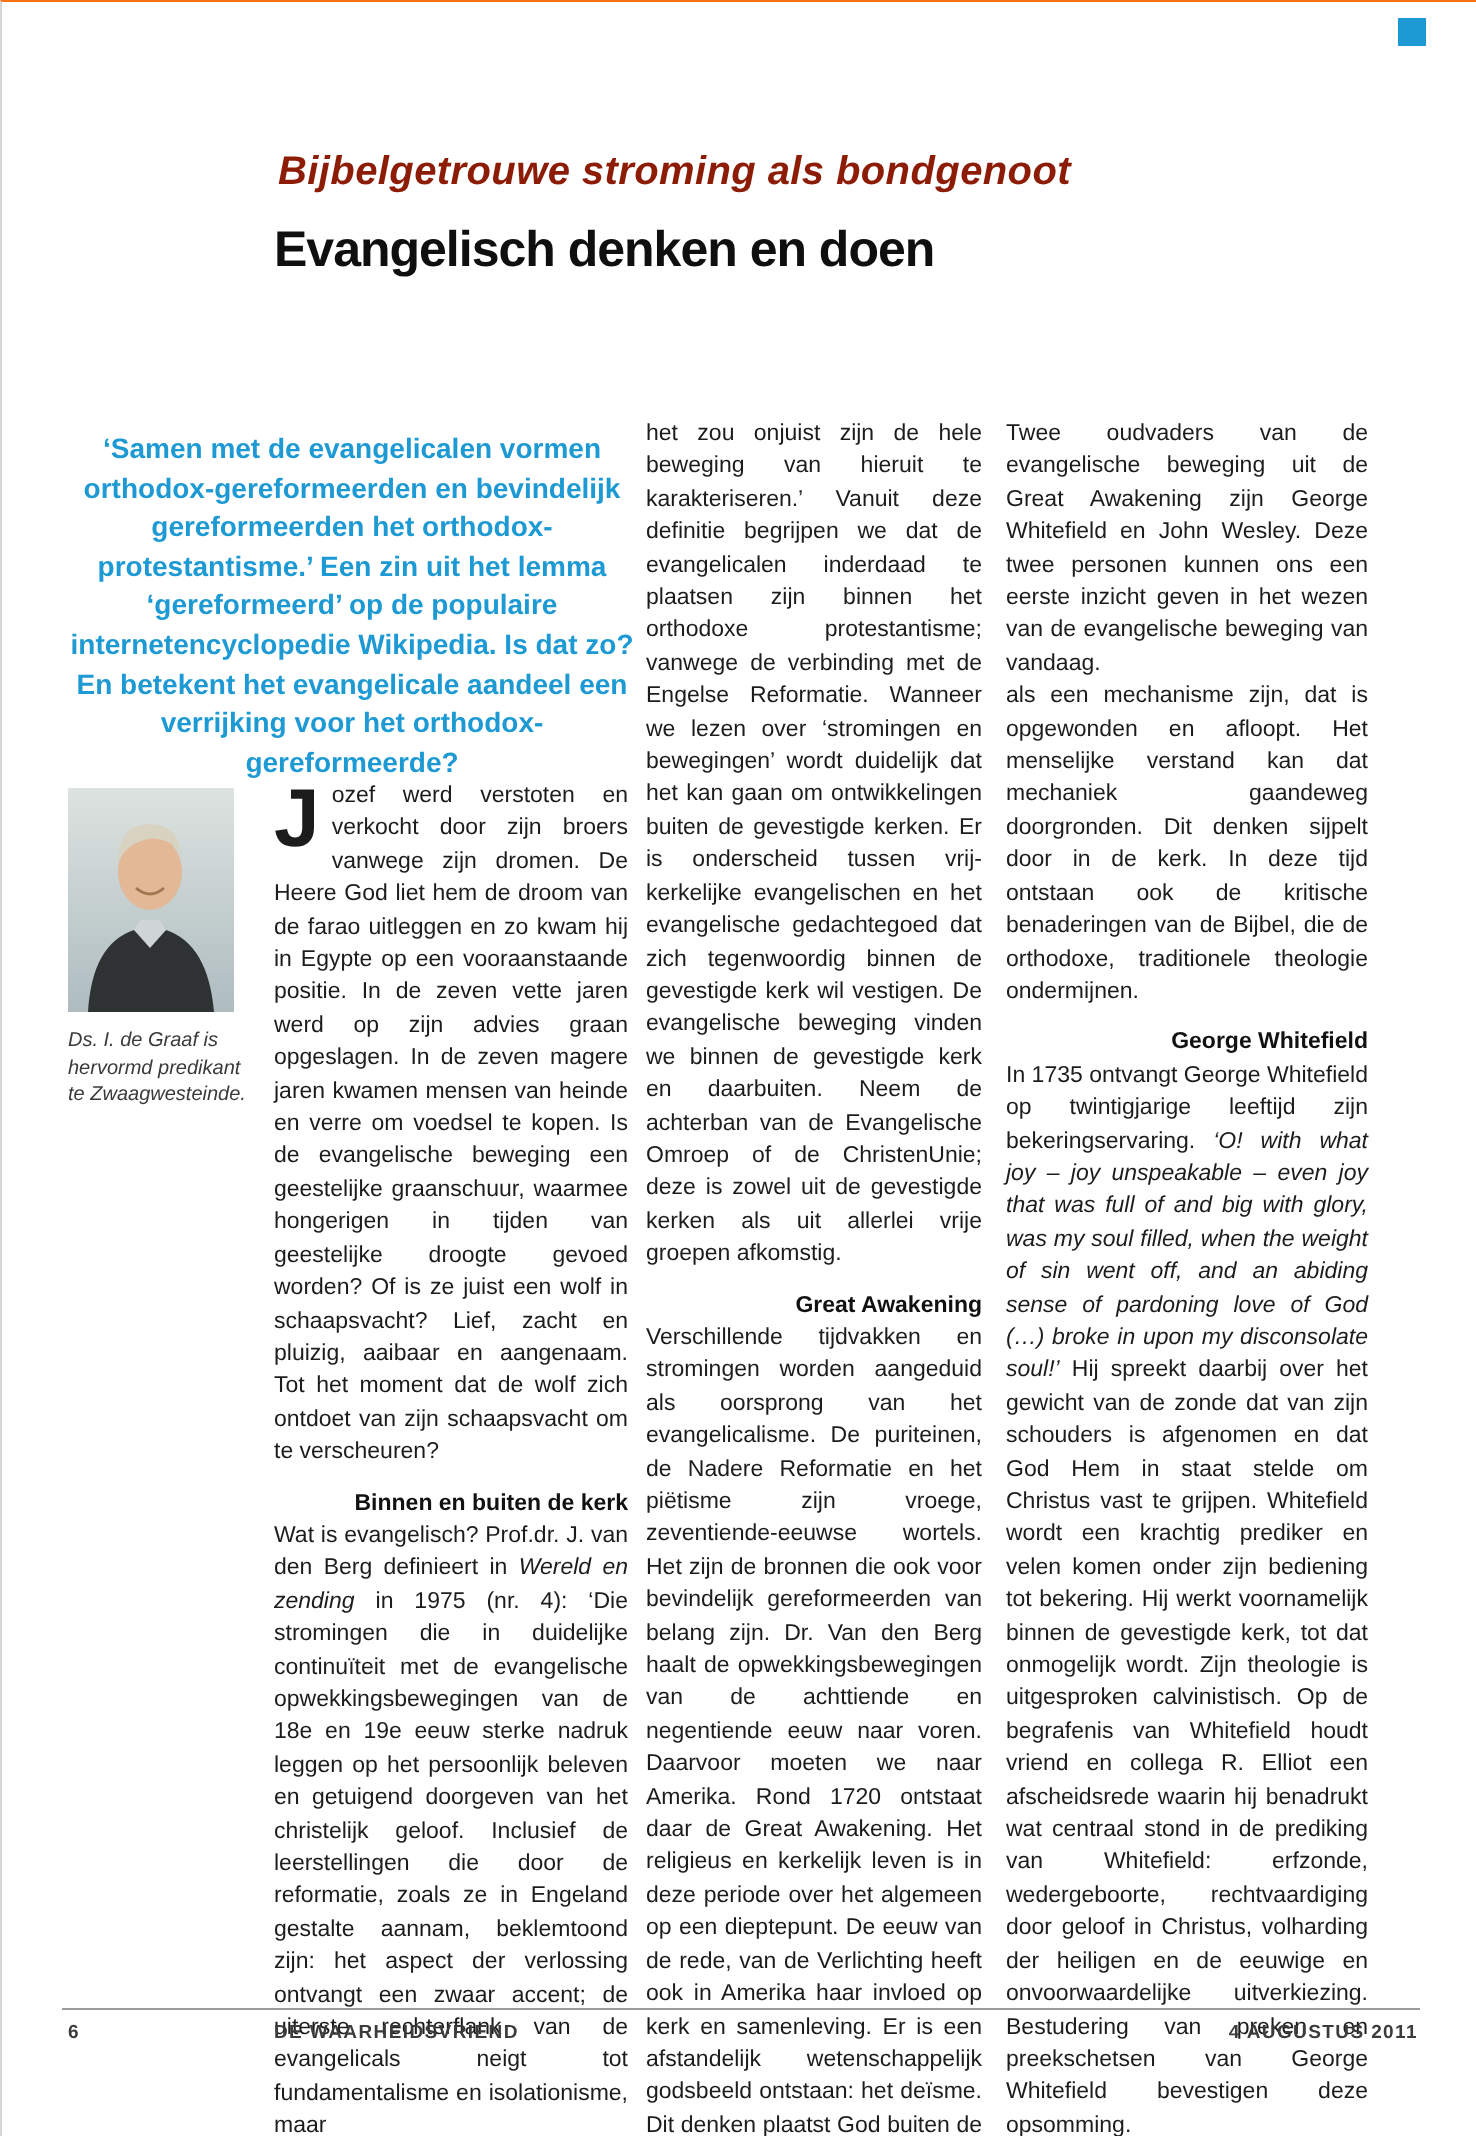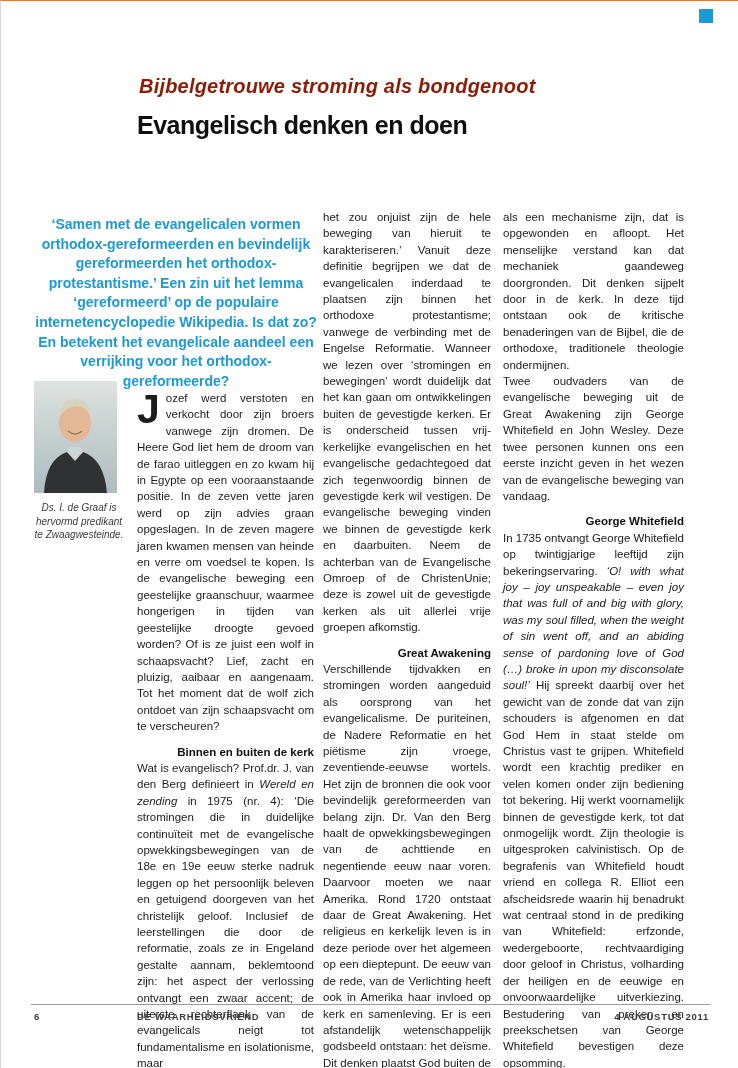--- a/index.html
+++ b/index.html
@@ -46,21 +46,21 @@
     font-size:11.5px; font-weight:bold; color:#111;
     margin:9px 0 0 0; text-align:right; line-height:16.4px;
   }
   p.body-par { margin:0; }
   .dropcap {
     float:left;
     font-size:41px; line-height:33px; font-weight:bold;
     padding:3px 6px 0 0; color:#1c1c1c;
   }
   .it { font-style:italic; }
-  .photo-block { position:absolute; left:33px; top:380px; width:92px;text-align:center; }
+  .photo-block { position:absolute; left:33px; top:393px; width:92px; }
   .photo { display:block; width:83px; height:112px; }
   .caption {
     margin-top:8px; font-size:10px; line-height:13.5px;
     font-style:italic; color:#3a3a3a; width:90px;
   }
   .footer-rule {
     position:absolute; left:30px; right:28px; top:1003px;
     border-top:1px solid #9b9b9b; height:0;
   }
   .footer {
@@ -105,22 +105,22 @@
       <p class="body-par"><span class="dropcap">J</span><span>ozef werd verstoten en verkocht door zijn broers vanwege zijn dromen. De Heere God liet hem de droom van de farao uitleggen en zo kwam hij in Egypte op een vooraanstaande positie. In de zeven vette jaren werd op zijn advies graan opgeslagen. In de zeven magere jaren kwamen mensen van heinde en verre om voedsel te kopen. Is de evangelische beweging een geestelijke graanschuur, waarmee hongerigen in tijden van geestelijke droogte gevoed worden? Of is ze juist een wolf in schaapsvacht? Lief, zacht en pluizig, aaibaar en aangenaam. Tot het moment dat de wolf zich ontdoet van zijn schaapsvacht om te verscheuren?</span></p>
       <h3 class="body-heading">Binnen en buiten de kerk</h3>
       <p class="body-par"><span>Wat is evangelisch? Prof.dr. J. van den Berg definieert in </span><span class="it">Wereld en zending</span><span> in 1975 (nr. 4): ‘Die stromingen die in duidelijke continuïteit met de evangelische opwekkingsbewegingen van de 18e en 19e eeuw sterke nadruk leggen op het persoonlijk beleven en getuigend doorgeven van het christelijk geloof. Inclusief de leerstellingen die door de reformatie, zoals ze in Engeland gestalte aannam, beklemtoond zijn: het aspect der verlossing ontvangt een zwaar accent; de uiterste rechterflank van de evangelicals neigt tot fundamentalisme en isolationisme, maar</span></p>
     </div>
   <div class="col col-2">
       <p class="body-par"><span>het zou onjuist zijn de hele beweging van hieruit te karakteriseren.’ Vanuit deze definitie begrijpen we dat de evangelicalen inderdaad te plaatsen zijn binnen het orthodoxe protestantisme; vanwege de verbinding met de Engelse Reformatie. Wanneer we lezen over ‘stromingen en bewegingen’ wordt duidelijk dat het kan gaan om ontwikkelingen buiten de gevestigde kerken. Er is onderscheid tussen vrij-kerkelijke evangelischen en het evangelische gedachtegoed dat zich tegenwoordig binnen de gevestigde kerk wil vestigen. De evangelische beweging vinden we binnen de gevestigde kerk en daarbuiten. Neem de achterban van de Evangelische Omroep of de ChristenUnie; deze is zowel uit de gevestigde kerken als uit allerlei vrije groepen afkomstig.</span></p>
       <h3 class="body-heading">Great Awakening</h3>
       <p class="body-par"><span>Verschillende tijdvakken en stromingen worden aangeduid als oorsprong van het evangelicalisme. De puriteinen, de Nadere Reformatie en het piëtisme zijn vroege, zeventiende-eeuwse wortels. Het zijn de bronnen die ook voor bevindelijk gereformeerden van belang zijn. Dr. Van den Berg haalt de opwekkingsbewegingen van de achttiende en negentiende eeuw naar voren. Daarvoor moeten we naar Amerika. Rond 1720 ontstaat daar de Great Awakening. Het religieus en kerkelijk leven is in deze periode over het algemeen op een dieptepunt. De eeuw van de rede, van de Verlichting heeft ook in Amerika haar invloed op kerk en samenleving. Er is een afstandelijk wetenschappelijk godsbeeld ontstaan: het deïsme. Dit denken plaatst God buiten de menselijke rede en reduceert Hem tot een klokkenmaker. De schepping zou</span></p>
     </div>
   <div class="col col-3">
+      <p class="body-par"><span>Twee oudvaders van de evangelische beweging uit de Great Awakening zijn George Whitefield en John Wesley. Deze twee personen kunnen ons een eerste inzicht geven in het wezen van de evangelische beweging van vandaag.</span></p>
       <p class="body-par"><span>als een mechanisme zijn, dat is opgewonden en afloopt. Het menselijke verstand kan dat mechaniek gaandeweg doorgronden. Dit denken sijpelt door in de kerk. In deze tijd ontstaan ook de kritische benaderingen van de Bijbel, die de orthodoxe, traditionele theologie ondermijnen.</span></p>
-      <p class="body-par"><span>Twee oudvaders van de evangelische beweging uit de Great Awakening zijn George Whitefield en John Wesley. Deze twee personen kunnen ons een eerste inzicht geven in het wezen van de evangelische beweging van vandaag.</span></p>
       <h3 class="body-heading">George Whitefield</h3>
       <p class="body-par"><span>In 1735 ontvangt George Whitefield op twintigjarige leeftijd zijn bekeringservaring. </span><span class="it">‘O! with what joy – joy unspeakable – even joy that was full of and big with glory, was my soul filled, when the weight of sin went off, and an abiding sense of pardoning love of God (…) broke in upon my disconsolate soul!’</span><span> Hij spreekt daarbij over het gewicht van de zonde dat van zijn schouders is afgenomen en dat God Hem in staat stelde om Christus vast te grijpen. Whitefield wordt een krachtig prediker en velen komen onder zijn bediening tot bekering. Hij werkt voornamelijk binnen de gevestigde kerk, tot dat onmogelijk wordt. Zijn theologie is uitgesproken calvinistisch. Op de begrafenis van Whitefield houdt vriend en collega R. Elliot een afscheidsrede waarin hij benadrukt wat centraal stond in de prediking van Whitefield: erfzonde, wedergeboorte, rechtvaardiging door geloof in Christus, volharding der heiligen en de eeuwige en onvoorwaardelijke uitverkiezing. Bestudering van preken en preekschetsen van George Whitefield bevestigen deze opsomming.</span></p>
     </div>
 
   <div class="footer-rule"></div>
   <div class="footer">
     <span class="page-number">6</span>
     <span class="magazine">DE WAARHEIDSVRIEND</span>
     <span class="date">4 AUGUSTUS 2011</span>
   </div>

